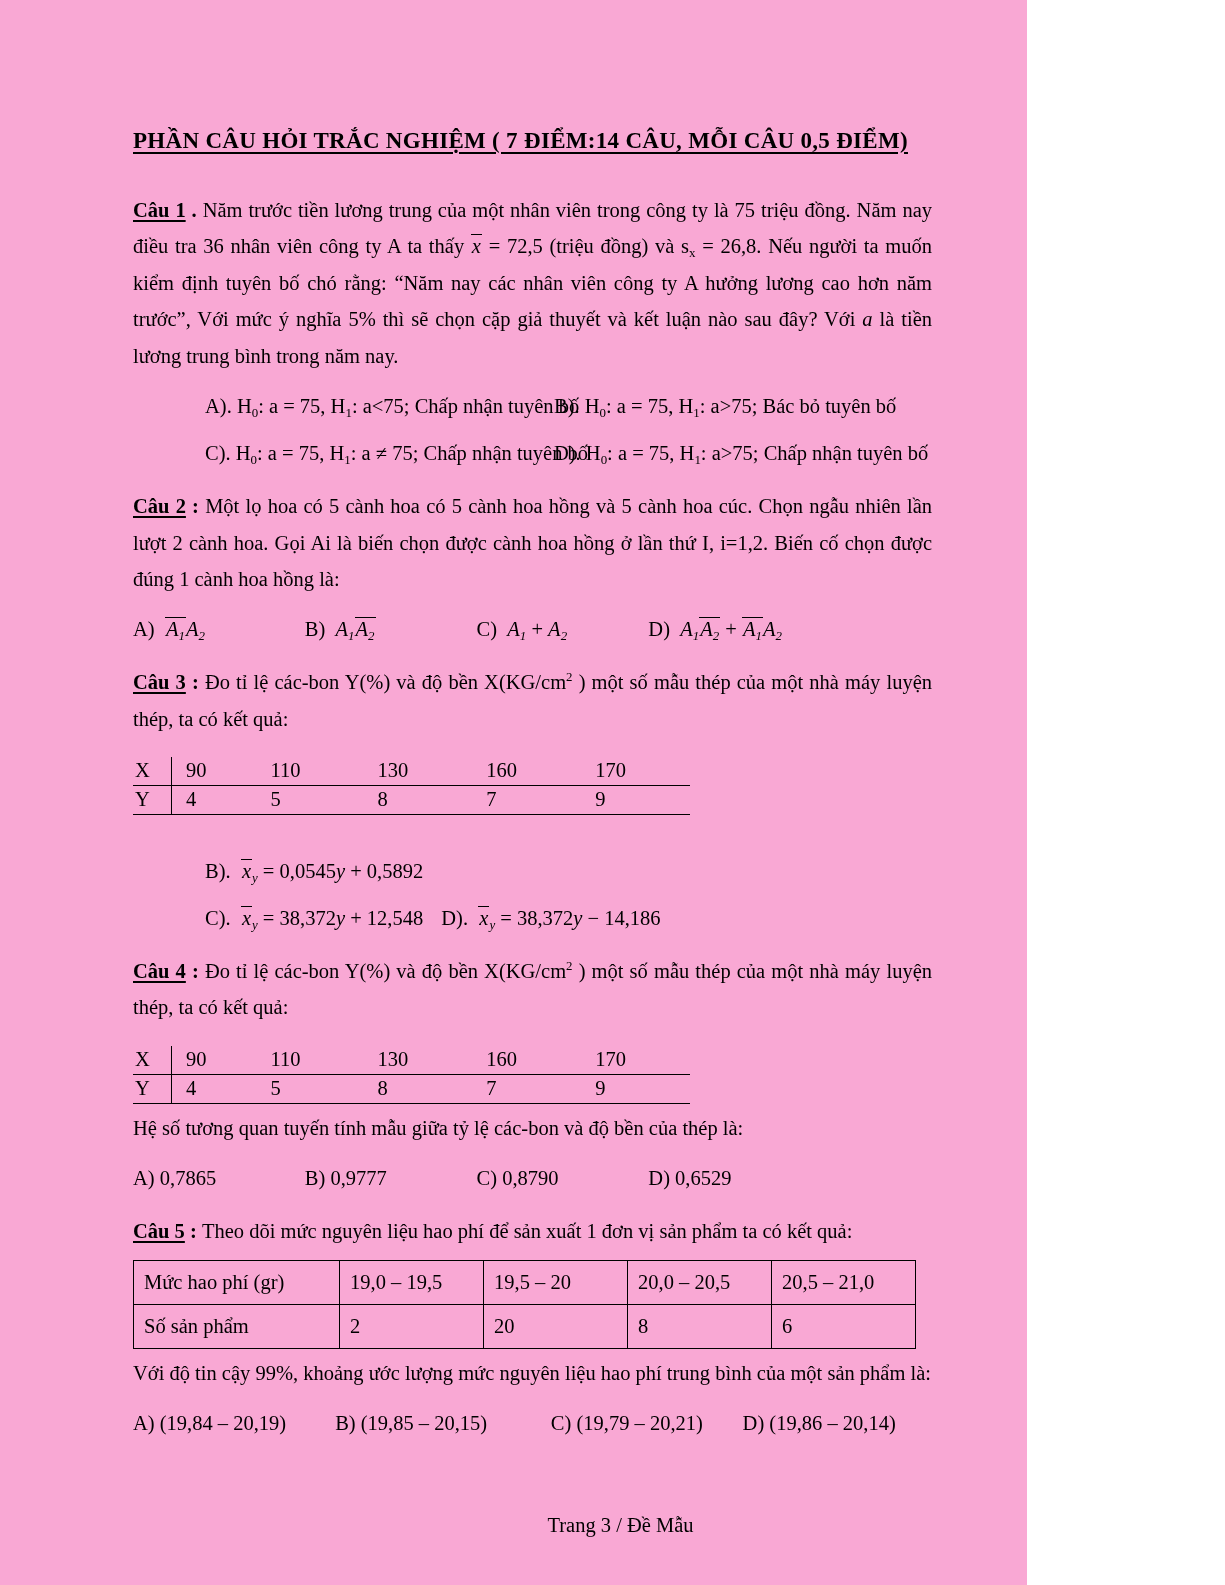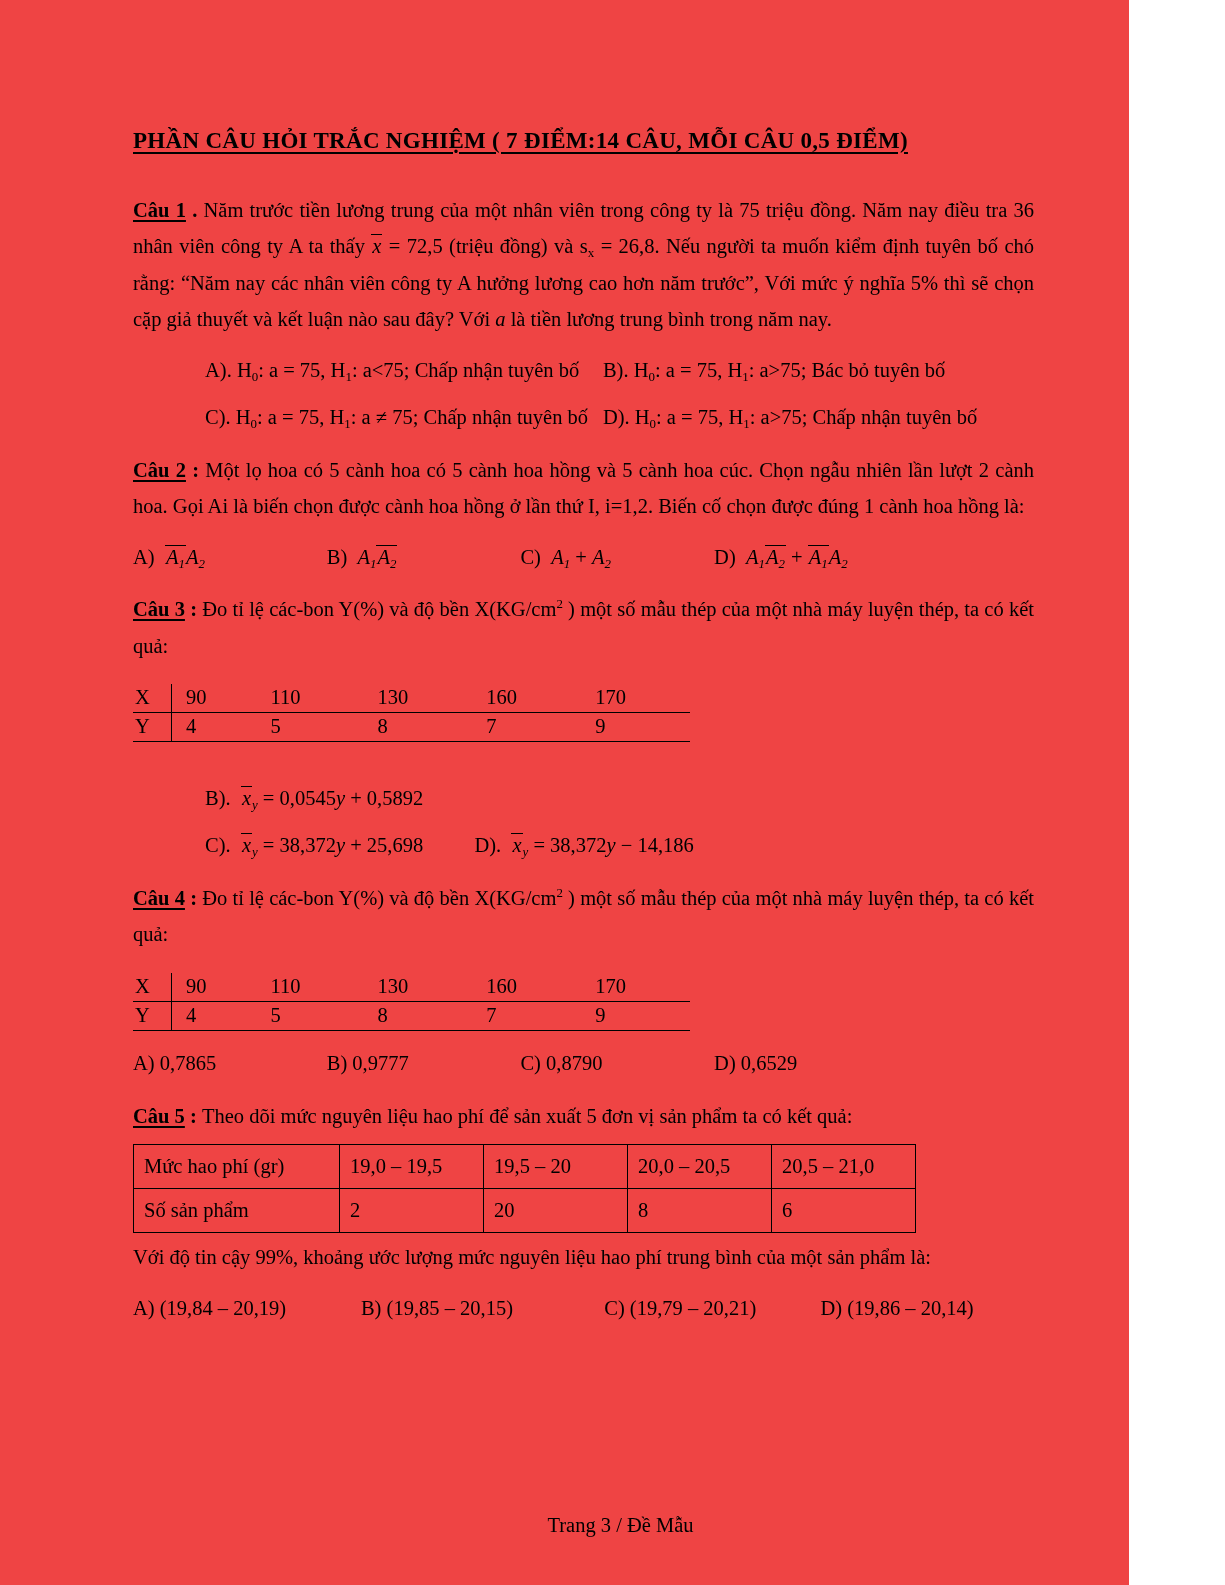--- a/index.html
+++ b/index.html
@@ -1,17 +1,17 @@
 <!DOCTYPE html>
 <html lang="vi"><head>
 <meta charset="utf-8">
 <style>
   html,body{margin:0;padding:0;background:#ffffff;}
   .page{
-    position:relative;width:1129px;height:1585px;overflow:hidden;background:#ef4444;color:#000;
+    position:relative;width:1027px;height:1585px;overflow:hidden;background:#f9a8d4;color:#000;
     font-family:"Liberation Serif","DejaVu Serif",serif;font-size:20.5px;
     padding:128px 95px 0 133px;box-sizing:border-box;
   }
   .title{font-size:23px;font-weight:bold;text-decoration:underline;text-underline-offset:4px;margin:0 0 38px 0;letter-spacing:.3px;}
   .q{margin:0 0 18px 0;}
   .q-body{margin:0;line-height:1.78;text-align:justify;}
   .q-label{font-weight:bold;text-decoration:underline;text-underline-offset:3px;margin-top:17px;}
   .q-suffix{font-weight:bold;}
   .note{margin:6px 0 0 0;line-height:1.78;}
   .opts{display:flex;margin-top:16px;line-height:1.6;}
@@ -87,21 +87,21 @@
           <td>8</td>
           <td>7</td>
           <td>9</td>
         </tr>
       </tbody>
     </table>
     <div class="opts opts-q3 indent opts-after-table">
       <div class="opt"><span>B). &nbsp;</span><span class="oli">x</span><span class="i"><sub>y</sub></span><span> = 0,0545</span><span class="i">y</span><span> + 0,5892</span></div>
     </div>
     <div class="opts opts-q3 indent">
-      <div class="opt"><span>C). &nbsp;</span><span class="oli">x</span><span class="i"><sub>y</sub></span><span> = 38,372</span><span class="i">y</span><span> + 25,698</span></div>
+      <div class="opt"><span>C). &nbsp;</span><span class="oli">x</span><span class="i"><sub>y</sub></span><span> = 38,372</span><span class="i">y</span><span> + 12,548</span></div>
       <div class="opt"><span>D). &nbsp;</span><span class="oli">x</span><span class="i"><sub>y</sub></span><span> = 38,372</span><span class="i">y</span><span> − 14,186</span></div>
     </div>
   </section>
 
   <section class="q">
     <p class="q-body"><span class="q-label">Câu 4</span><span class="q-suffix"> : </span><span><span>Đo tỉ lệ các-bon Y(%) và độ bền X(KG/cm<sup>2</sup></span><span> ) một số mẫu thép của một nhà máy luyện thép, ta có kết quả:</span></span></p>
     <table class="mini-table">
       <tbody>
         <tr>
           <td class="rowhead">X</td>
@@ -114,30 +114,31 @@
         <tr>
           <td class="rowhead">Y</td>
           <td>4</td>
           <td>5</td>
           <td>8</td>
           <td>7</td>
           <td>9</td>
         </tr>
       </tbody>
     </table>
+    <p class="note">Hệ số tương quan tuyến tính mẫu giữa tỷ lệ các-bon và độ bền của thép là:</p>
     <div class="opts opts-q2">
       <div class="opt">A) 0,7865</div>
       <div class="opt">B) 0,9777</div>
       <div class="opt">C) 0,8790</div>
       <div class="opt">D) 0,6529</div>
     </div>
   </section>
 
   <section class="q">
-    <p class="q-body"><span class="q-label">Câu 5</span><span class="q-suffix"> : </span><span><span>Theo dõi mức nguyên liệu hao phí để sản xuất 5 đơn vị sản phẩm ta có kết quả:</span></span></p>
+    <p class="q-body"><span class="q-label">Câu 5</span><span class="q-suffix"> : </span><span><span>Theo dõi mức nguyên liệu hao phí để sản xuất 1 đơn vị sản phẩm ta có kết quả:</span></span></p>
     <table class="grid-table">
       <tbody>
         <tr>
           <td class="col0">Mức hao phí (gr)</td>
           <td>19,0 – 19,5</td>
           <td>19,5 – 20</td>
           <td>20,0 – 20,5</td>
           <td>20,5 – 21,0</td>
         </tr>
         <tr>

